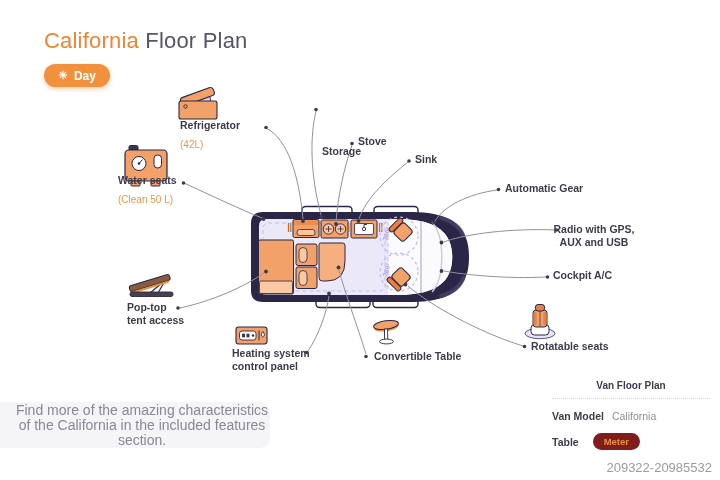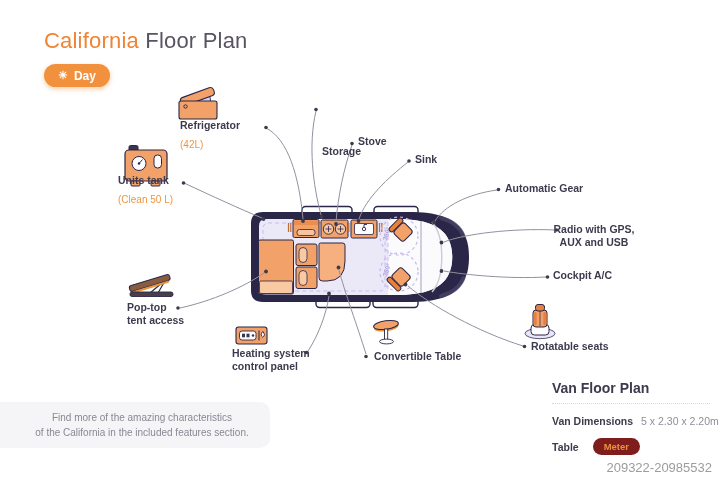--- a/index.html
+++ b/index.html
@@ -37,24 +37,24 @@
   .lb-rotatable-seats{left:531px;top:340px;}
   .lb-convertible-table{left:374px;top:350px;}
   .lb-heating{left:232px;top:347px;}
   .lb-pop-top{left:127px;top:301px;}
   
   .note-box{
     position:absolute;left:0;top:402px;width:270px;height:46px;
     background:#F5F4F6;border-radius:0 10px 10px 0;
     display:flex;align-items:center;justify-content:center;text-align:center;
   }
-  .note-box .txt{font-size:10px;color:#8A8894;line-height:15px;white-space:pre-line;padding-left:14px;}
+  .note-box .txt{font-size:14px;color:#8A8894;line-height:15px;white-space:pre-line;padding-left:14px;}
   
   .info-panel{position:absolute;left:552px;top:380px;width:158px;}
-  .info-heading{font-size:14px;font-weight:bold;color:#3E3A4D;padding-bottom:7px;border-bottom:1px dotted #D8D5DF;}
+  .info-heading{font-size:10px;font-weight:bold;color:#3E3A4D;padding-bottom:7px;border-bottom:1px dotted #D8D5DF;text-align:center;}
   .info-row{margin-top:11px;font-size:10.5px;display:flex;align-items:center;}
   .info-row .lab{font-weight:bold;color:#3E3A4D;margin-right:8px;white-space:nowrap;}
   .info-row .val{color:#908D9A;white-space:nowrap;}
   .badge{
     background:#7f1d1d;color:#E8913B;font-size:9.5px;font-weight:bold;
     padding:3px 11px;border-radius:9px;cursor:pointer;
   }
   
   .watermark{position:absolute;right:8px;bottom:5px;font-size:13px;color:#9C9C9C;}
   svg{position:absolute;left:0;top:0;}
@@ -244,21 +244,21 @@
     <rect x="533" y="310" width="14" height="17" rx="3" fill="#F2A269" stroke="#2A2647" stroke-width="1"></rect>
     <rect x="533.5" y="312" width="3.2" height="13" rx="1.6" fill="#E8813F"></rect>
     <rect x="543.3" y="312" width="3.2" height="13" rx="1.6" fill="#E8813F"></rect>
     <path d="M 540 311 V 326" stroke="#2A2647" stroke-width="0.7"></path>
     <rect x="535.5" y="304.5" width="9" height="6.5" rx="2.5" fill="#E8813F" stroke="#2A2647" stroke-width="1"></rect>
   </g>
 </svg>
 
 <div class="flabel lb-refrigerator"><span>Refrigerator</span><span class="sub">(42L)</span></div>
 
-<div class="flabel lb-water-tank"><span>Units tank</span><span class="sub">(Clean 50 L)</span></div>
+<div class="flabel lb-water-tank"><span>Water seats</span><span class="sub">(Clean 50 L)</span></div>
 
 <div class="flabel lb-storage">Storage</div>
 <div class="flabel lb-stove">Stove</div>
 <div class="flabel lb-sink">Sink</div>
 <div class="flabel lb-automatic-gear">Automatic Gear</div>
 <div class="flabel lb-radio">Radio with GPS,
 AUX and USB</div>
 <div class="flabel lb-cockpit-ac">Cockpit A/C</div>
 <div class="flabel lb-rotatable-seats">Rotatable seats</div>
 <div class="flabel lb-convertible-table">Convertible Table</div>
@@ -268,22 +268,22 @@
 tent access</div>
 
 <div class="note-box">
   <div class="txt">Find more of the amazing characteristics
 of the California in the included features section.</div>
 </div>
 
 <div class="info-panel">
   <div class="info-heading">Van Floor Plan</div>
   <div class="info-row">
-    <span class="lab">Van Dimensions</span>
-    <span class="val">5 x 2.30 x 2.20m</span>
+    <span class="lab">Van Model</span>
+    <span class="val">California</span>
   </div>
   <div class="info-row">
     <span class="lab" style="margin-right:14px;">Table</span>
     <span class="badge">Meter</span>
   </div>
 </div>
 
 <div class="watermark">209322-20985532</div>
 
 </body></html>

